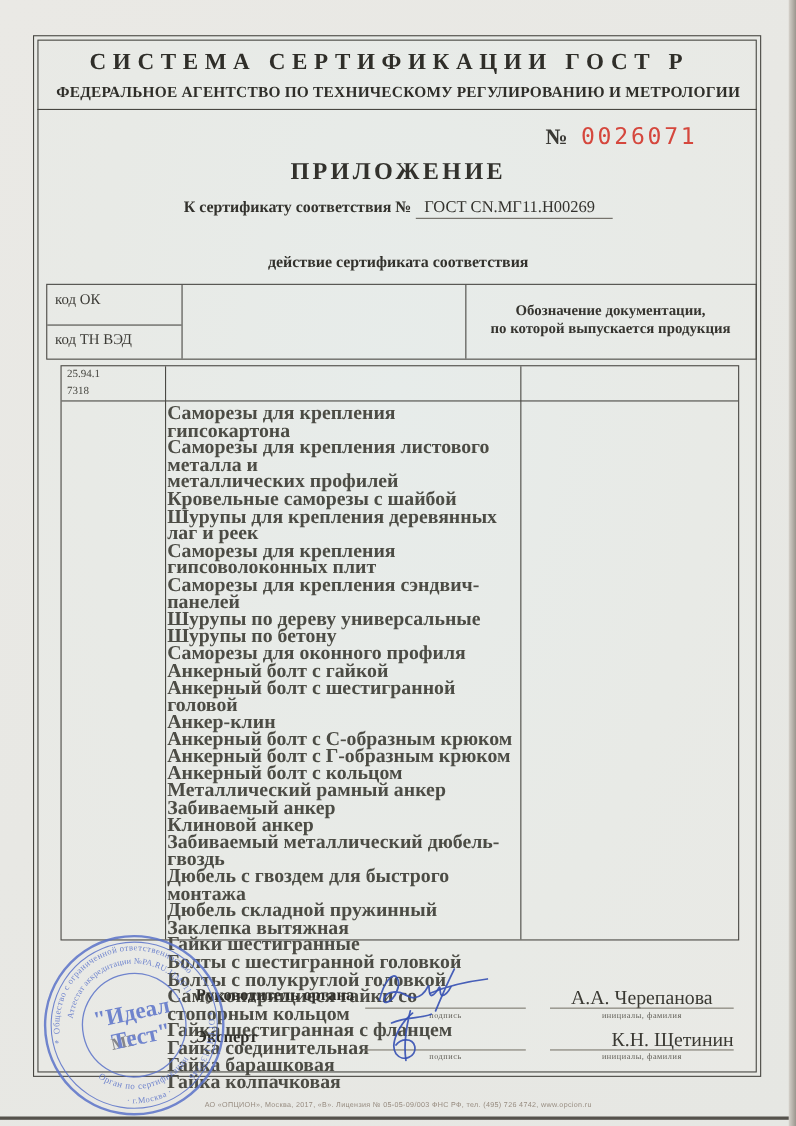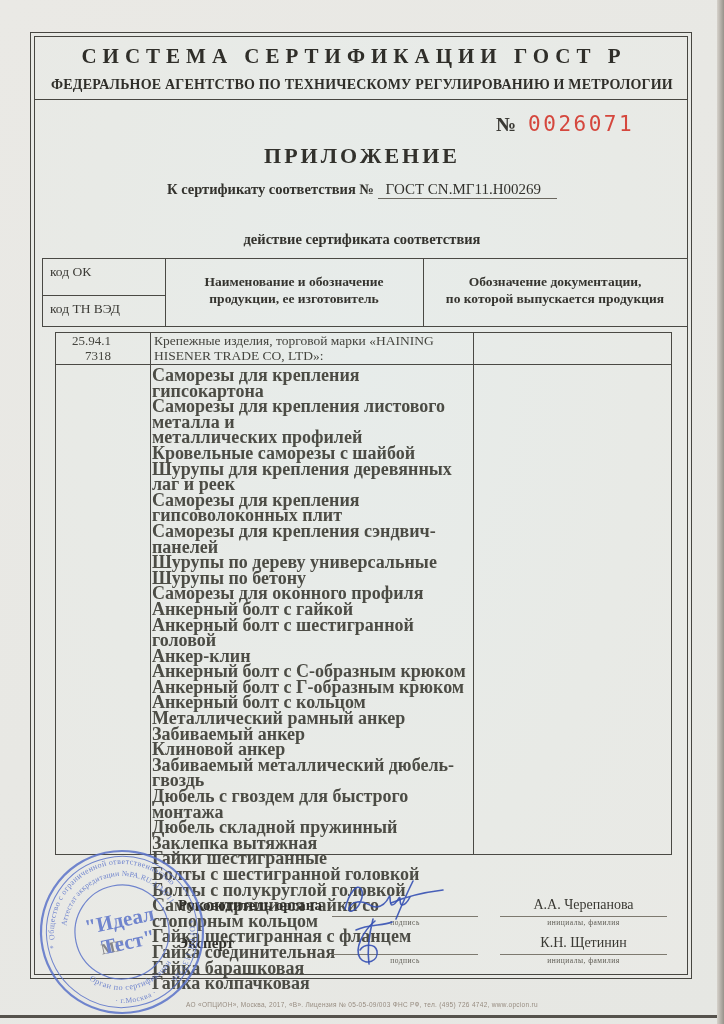--- a/index.html
+++ b/index.html
@@ -34,28 +34,28 @@
   .thead .mini{position:absolute;left:0;top:36px;width:122px;border-top:1px solid #4a4944;}
   .thead .c1a{position:absolute;left:7px;top:5px;font-size:13.5px;color:#3c3b36;}
   .thead .c1b{position:absolute;left:7px;top:42px;font-size:13.5px;color:#3c3b36;}
   .thead .c2,.thead .c3{position:absolute;top:14px;text-align:center;font-size:13.5px;font-weight:bold;line-height:17px;color:#35342f;white-space:pre-line;}
   .thead .c2{left:122px;width:258px;}
   .thead .c3{left:380px;right:0;}
   .tbody{left:55px;top:332px;width:615px;height:521px;border:1.2px solid #4a4944;}
   .tbody .d1{position:absolute;left:94px;top:0;bottom:0;border-left:1px solid #4a4944;}
   .tbody .d2{position:absolute;left:417px;top:0;bottom:0;border-left:1px solid #4a4944;}
   .row1{position:absolute;left:0;top:0;right:0;height:31px;border-bottom:1.2px solid #4a4944;}
-  .codes{position:absolute;left:16px;top:1px;font-size:13px;line-height:14.5px;color:#44443e;white-space:pre-line;text-align:right;}
+  .codes{position:absolute;left:5px;top:1px;font-size:10px;line-height:14.5px;color:#44443e;white-space:pre-line;}
   .ptitle{position:absolute;left:98px;top:1px;width:305px;font-size:13.5px;line-height:14.5px;color:#44443e;white-space:pre-line;}
   .plist{position:absolute;left:96px;top:35px;width:316px;font-size:18px;line-height:15.6px;color:#4c4c45;white-space:pre-line;font-weight:bold;}
   
   .role{left:178px;font-size:15px;font-weight:bold;color:#2f2e29;}
   .sline{border-top:1px solid #7d796f;height:0;}
   .slabel{text-align:center;font-size:7.5px;color:#5c5a52;letter-spacing:0.5px;}
-  .name{text-align:center;font-size:14px;color:#3a3933;}
+  .name{text-align:center;font-size:18px;color:#3a3933;}
   .ink{stroke:#3550b2;stroke-width:1.6;fill:none;stroke-linecap:round;opacity:0.9;}
   
   .stamp{left:36px;top:846px;width:172px;height:172px;opacity:0.85;}
   
   .footer{left:0;right:0;top:1001px;text-align:center;font-family:"Liberation Sans","DejaVu Sans",sans-serif;
     font-size:6.5px;color:#978c80;letter-spacing:0.3px;}
 </style>
 </head>
 <body>
 
@@ -82,34 +82,30 @@
   </div>
 
   <div class="abs sub" style="top:231px;">действие сертификата соответствия</div>
 
   <div class="abs thead">
     <div class="d1"></div>
     <div class="d2"></div>
     <div class="mini"></div>
     <div class="c1a">код ОК</div>
     <div class="c1b">код ТН ВЭД</div>
-    <div class="c2">Наименование и обозначение
-продукции, ее изготовитель</div>
     <div class="c3">Обозначение документации,
 по которой выпускается продукция</div>
   </div>
 
   <div class="abs tbody">
     <div class="d1"></div>
     <div class="d2"></div>
     <div class="row1">
       <div class="codes">25.94.1
 7318</div>
-      <div class="ptitle">Крепежные изделия, торговой марки «HAINING
-HISENER TRADE CO, LTD»:</div>
     </div>
     <div class="plist">Саморезы для крепления гипсокартона
 Саморезы для крепления листового металла и
 металлических профилей
 Кровельные саморезы с шайбой
 Шурупы для крепления деревянных лаг и реек
 Саморезы для крепления гипсоволоконных плит
 Саморезы для крепления сэндвич-панелей
 Шурупы по дереву универсальные
 Шурупы по бетону
@@ -141,21 +137,21 @@
   <div class="abs role" style="top:935px;">Эксперт</div>
 
   <div class="abs sline" style="left:332px;top:916px;width:146px;"></div>
   <div class="abs slabel" style="left:332px;top:918px;width:146px;">подпись</div>
   <div class="abs name" style="left:500px;top:897px;width:167px;">А.А. Черепанова</div>
   <div class="abs sline" style="left:500px;top:916px;width:167px;"></div>
   <div class="abs slabel" style="left:500px;top:918px;width:167px;">инициалы, фамилия</div>
 
   <div class="abs sline" style="left:332px;top:954px;width:146px;"></div>
   <div class="abs slabel" style="left:332px;top:956px;width:146px;">подпись</div>
-  <div class="abs name" style="left:500px;top:935px;width:167px;">К.Н. Щетинин</div>
+  <div class="abs name" style="left:528px;top:935px;width:167px;">К.Н. Щетинин</div>
   <div class="abs sline" style="left:500px;top:954px;width:167px;"></div>
   <div class="abs slabel" style="left:500px;top:956px;width:167px;">инициалы, фамилия</div>
 
   <svg class="abs" style="left:335px;top:877px;" width="135" height="45" viewBox="0 0 135 45">
     <path class="ink" d="M10,32 C14,16 22,6 26,12 C30,18 24,32 17,34 C11,36 14,26 22,25 C32,23 35,31 42,30 C49,29 52,24 54,20 C56,16 54,28 57,28 C60,28 62,24 64,21 C66,18 64,28 67,28 C70,28 73,24 75,20"></path>
     <path class="ink" d="M78,4 C72,16 66,30 61,42 M56,26 C72,19 92,15 108,13"></path>
   </svg>
   <svg class="abs" style="left:345px;top:917px;" width="85" height="50" viewBox="0 0 85 50">
     <path class="ink" d="M30,4 C18,14 9,32 15,41 C21,49 34,44 32,34 C30,26 19,27 15,33"></path>
     <path class="ink" d="M11,13 C24,7 38,9 47,5 M28,2 C24,18 22,34 24,47"></path>

